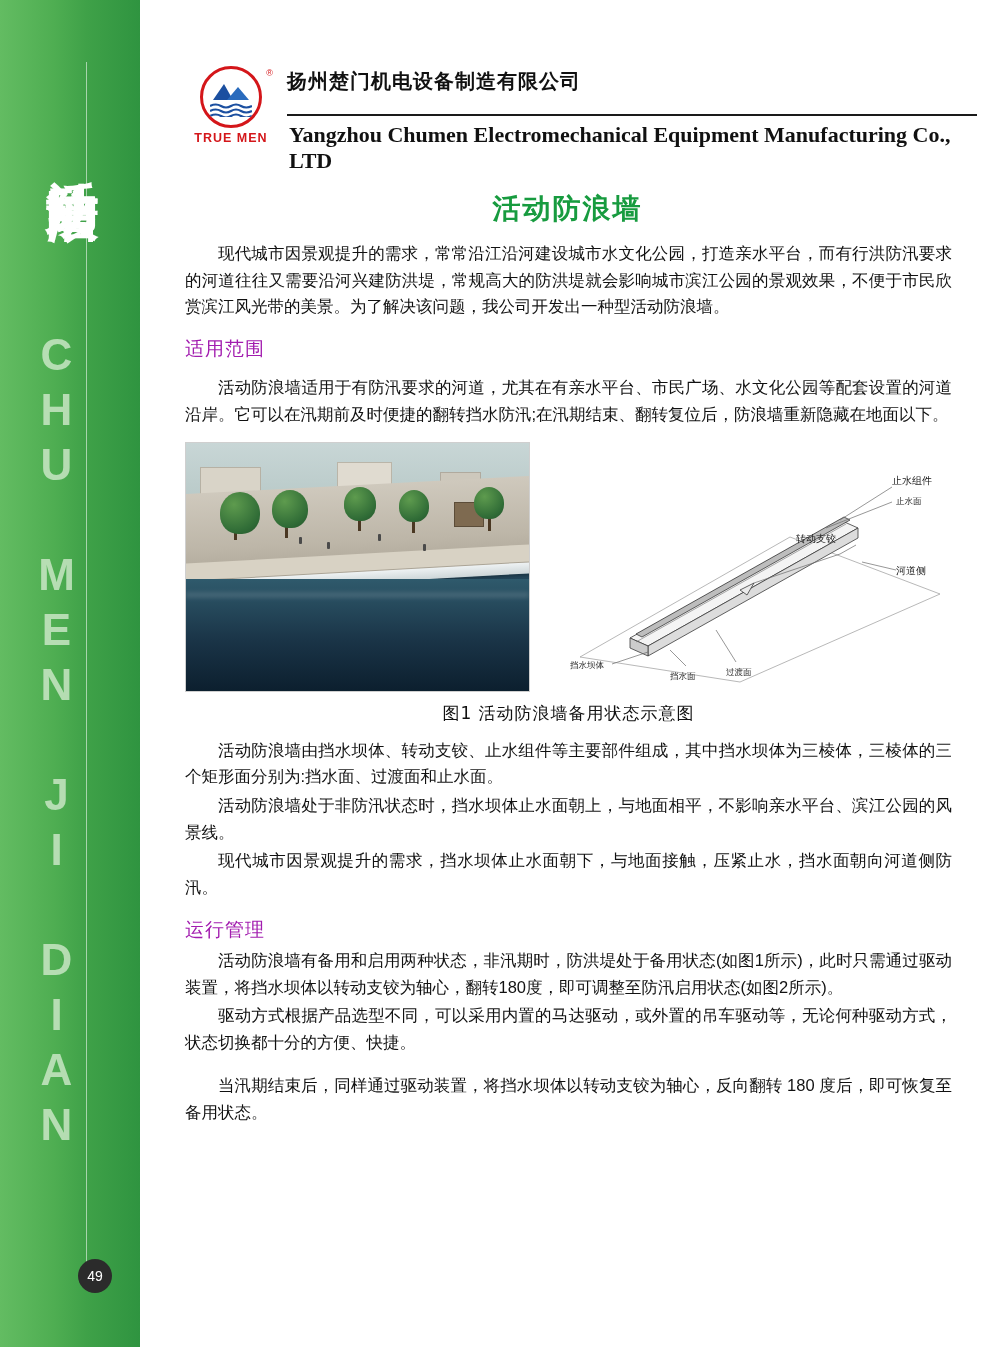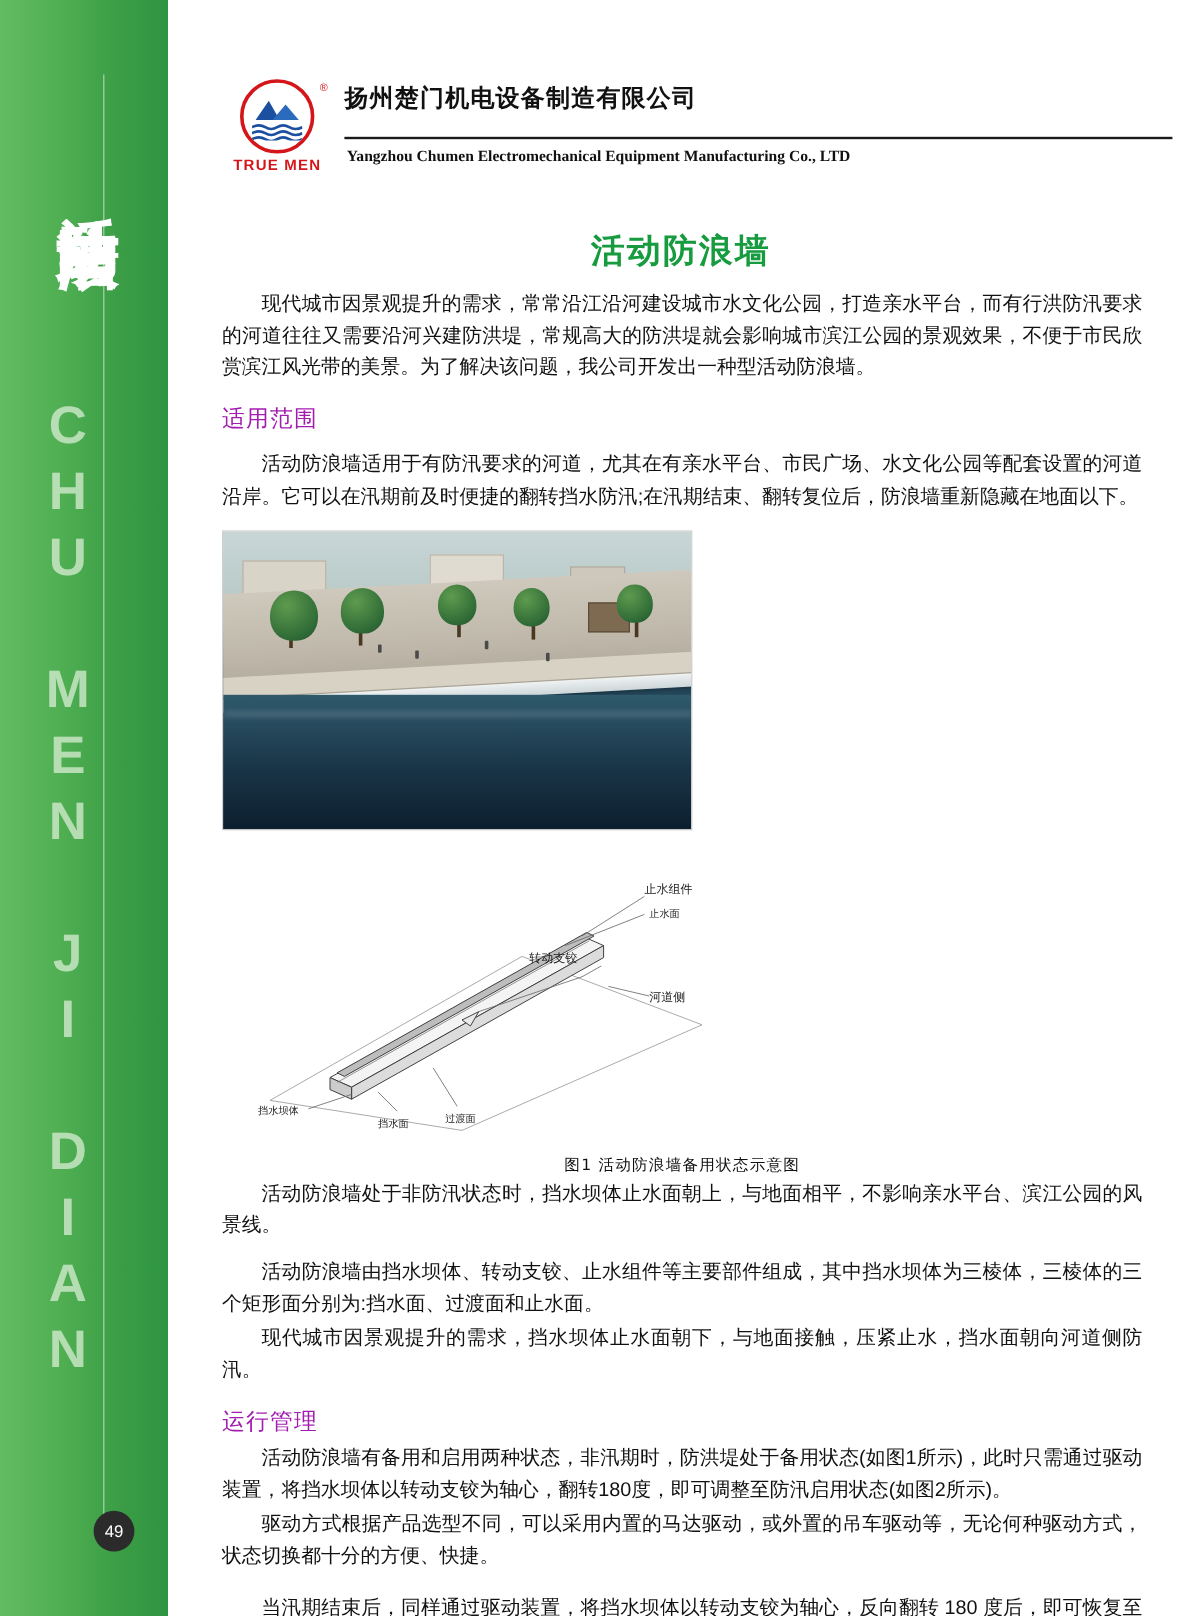--- a/index.html
+++ b/index.html
@@ -134,21 +134,21 @@
   .header-rule {
     position: absolute;
     left: 122px; top: 52px;
     width: 690px; height: 2px;
     background: #1a1a1a;
   }
   .company-en {
     position: absolute;
     left: 124px; top: 60px;
     font-family: "Liberation Serif", serif;
-    font-size: 13px;
+    font-size: 22px;
     font-weight: bold;
     color: #111111;
   }
 
   
   .doc-title {
     margin-top: 18px;
     text-align: center;
     font-family: "DejaVu Sans", "Liberation Sans", sans-serif;
     font-size: 28px;
@@ -178,21 +178,20 @@
 
   
   .figure {
     margin-top: 14px;
     padding: 0 18px 0 20px;
   }
   .figure-row {
     display: flex;
     gap: 10px;
     align-items: flex-start;
-    flex-direction: column;
   }
   .photo {
     position: relative;
     width: 392px; height: 250px;
     border: 1px solid #cfcfcf;
     overflow: hidden;
     background: linear-gradient(#b9cfd6 0%, #a9c4cd 18%, #9fbcc6 30%, #25485c 52%, #102a3c 100%);
   }
   .photo .sky { position:absolute; left:0; top:0; width:100%; height:30%;
     background: linear-gradient(#c8d6d6, #b4c6c4); }
@@ -223,21 +222,21 @@
 
   .diagram {
     position: relative;
     width: 412px; height: 250px;
     background: #ffffff;
   }
   .fig-caption {
     margin-top: 10px;
     text-align: center;
     font-family: "DejaVu Sans", "Liberation Sans", sans-serif;
-    font-size: 13px;
+    font-size: 17px;
     color: #111111;
     letter-spacing: 1px;
   }
 </style>
 </head>
 <body>
 
 <div class="page">
 
   <div class="sidebar">
@@ -338,22 +337,22 @@
               <text x="30" y="226" font-size="8.5">挡水坝体</text>
               <text x="130" y="237" font-size="8.5">挡水面</text>
               <text x="186" y="233" font-size="8.5">过渡面</text>
             </g>
           </svg>
         </div>
       </div>
       <div class="fig-caption">图1  活动防浪墙备用状态示意图</div>
     </div>
 
+    <p class="para">活动防浪墙由挡水坝体、转动支铰、止水组件等主要部件组成，其中挡水坝体为三棱体，三棱体的三个矩形面分别为:挡水面、过渡面和止水面。</p>
     <p class="para" style="margin-top:2px;">活动防浪墙处于非防汛状态时，挡水坝体止水面朝上，与地面相平，不影响亲水平台、滨江公园的风景线。</p>
-    <p class="para">活动防浪墙由挡水坝体、转动支铰、止水组件等主要部件组成，其中挡水坝体为三棱体，三棱体的三个矩形面分别为:挡水面、过渡面和止水面。</p>
     <p class="para" style="margin-top:2px;">现代城市因景观提升的需求，挡水坝体止水面朝下，与地面接触，压紧止水，挡水面朝向河道侧防汛。</p>
 
     <div class="section-head">运行管理</div>
     <p class="para" style="margin-top:4px;">活动防浪墙有备用和启用两种状态，非汛期时，防洪堤处于备用状态(如图1所示)，此时只需通过驱动装置，将挡水坝体以转动支铰为轴心，翻转180度，即可调整至防汛启用状态(如图2所示)。</p>
     <p class="para" style="margin-top:2px;">驱动方式根据产品选型不同，可以采用内置的马达驱动，或外置的吊车驱动等，无论何种驱动方式，状态切换都十分的方便、快捷。</p>
     <p class="para" style="margin-top:16px;">当汛期结束后，同样通过驱动装置，将挡水坝体以转动支铰为轴心，反向翻转 180 度后，即可恢复至备用状态。</p>
 
   </div>
 </div>
 

